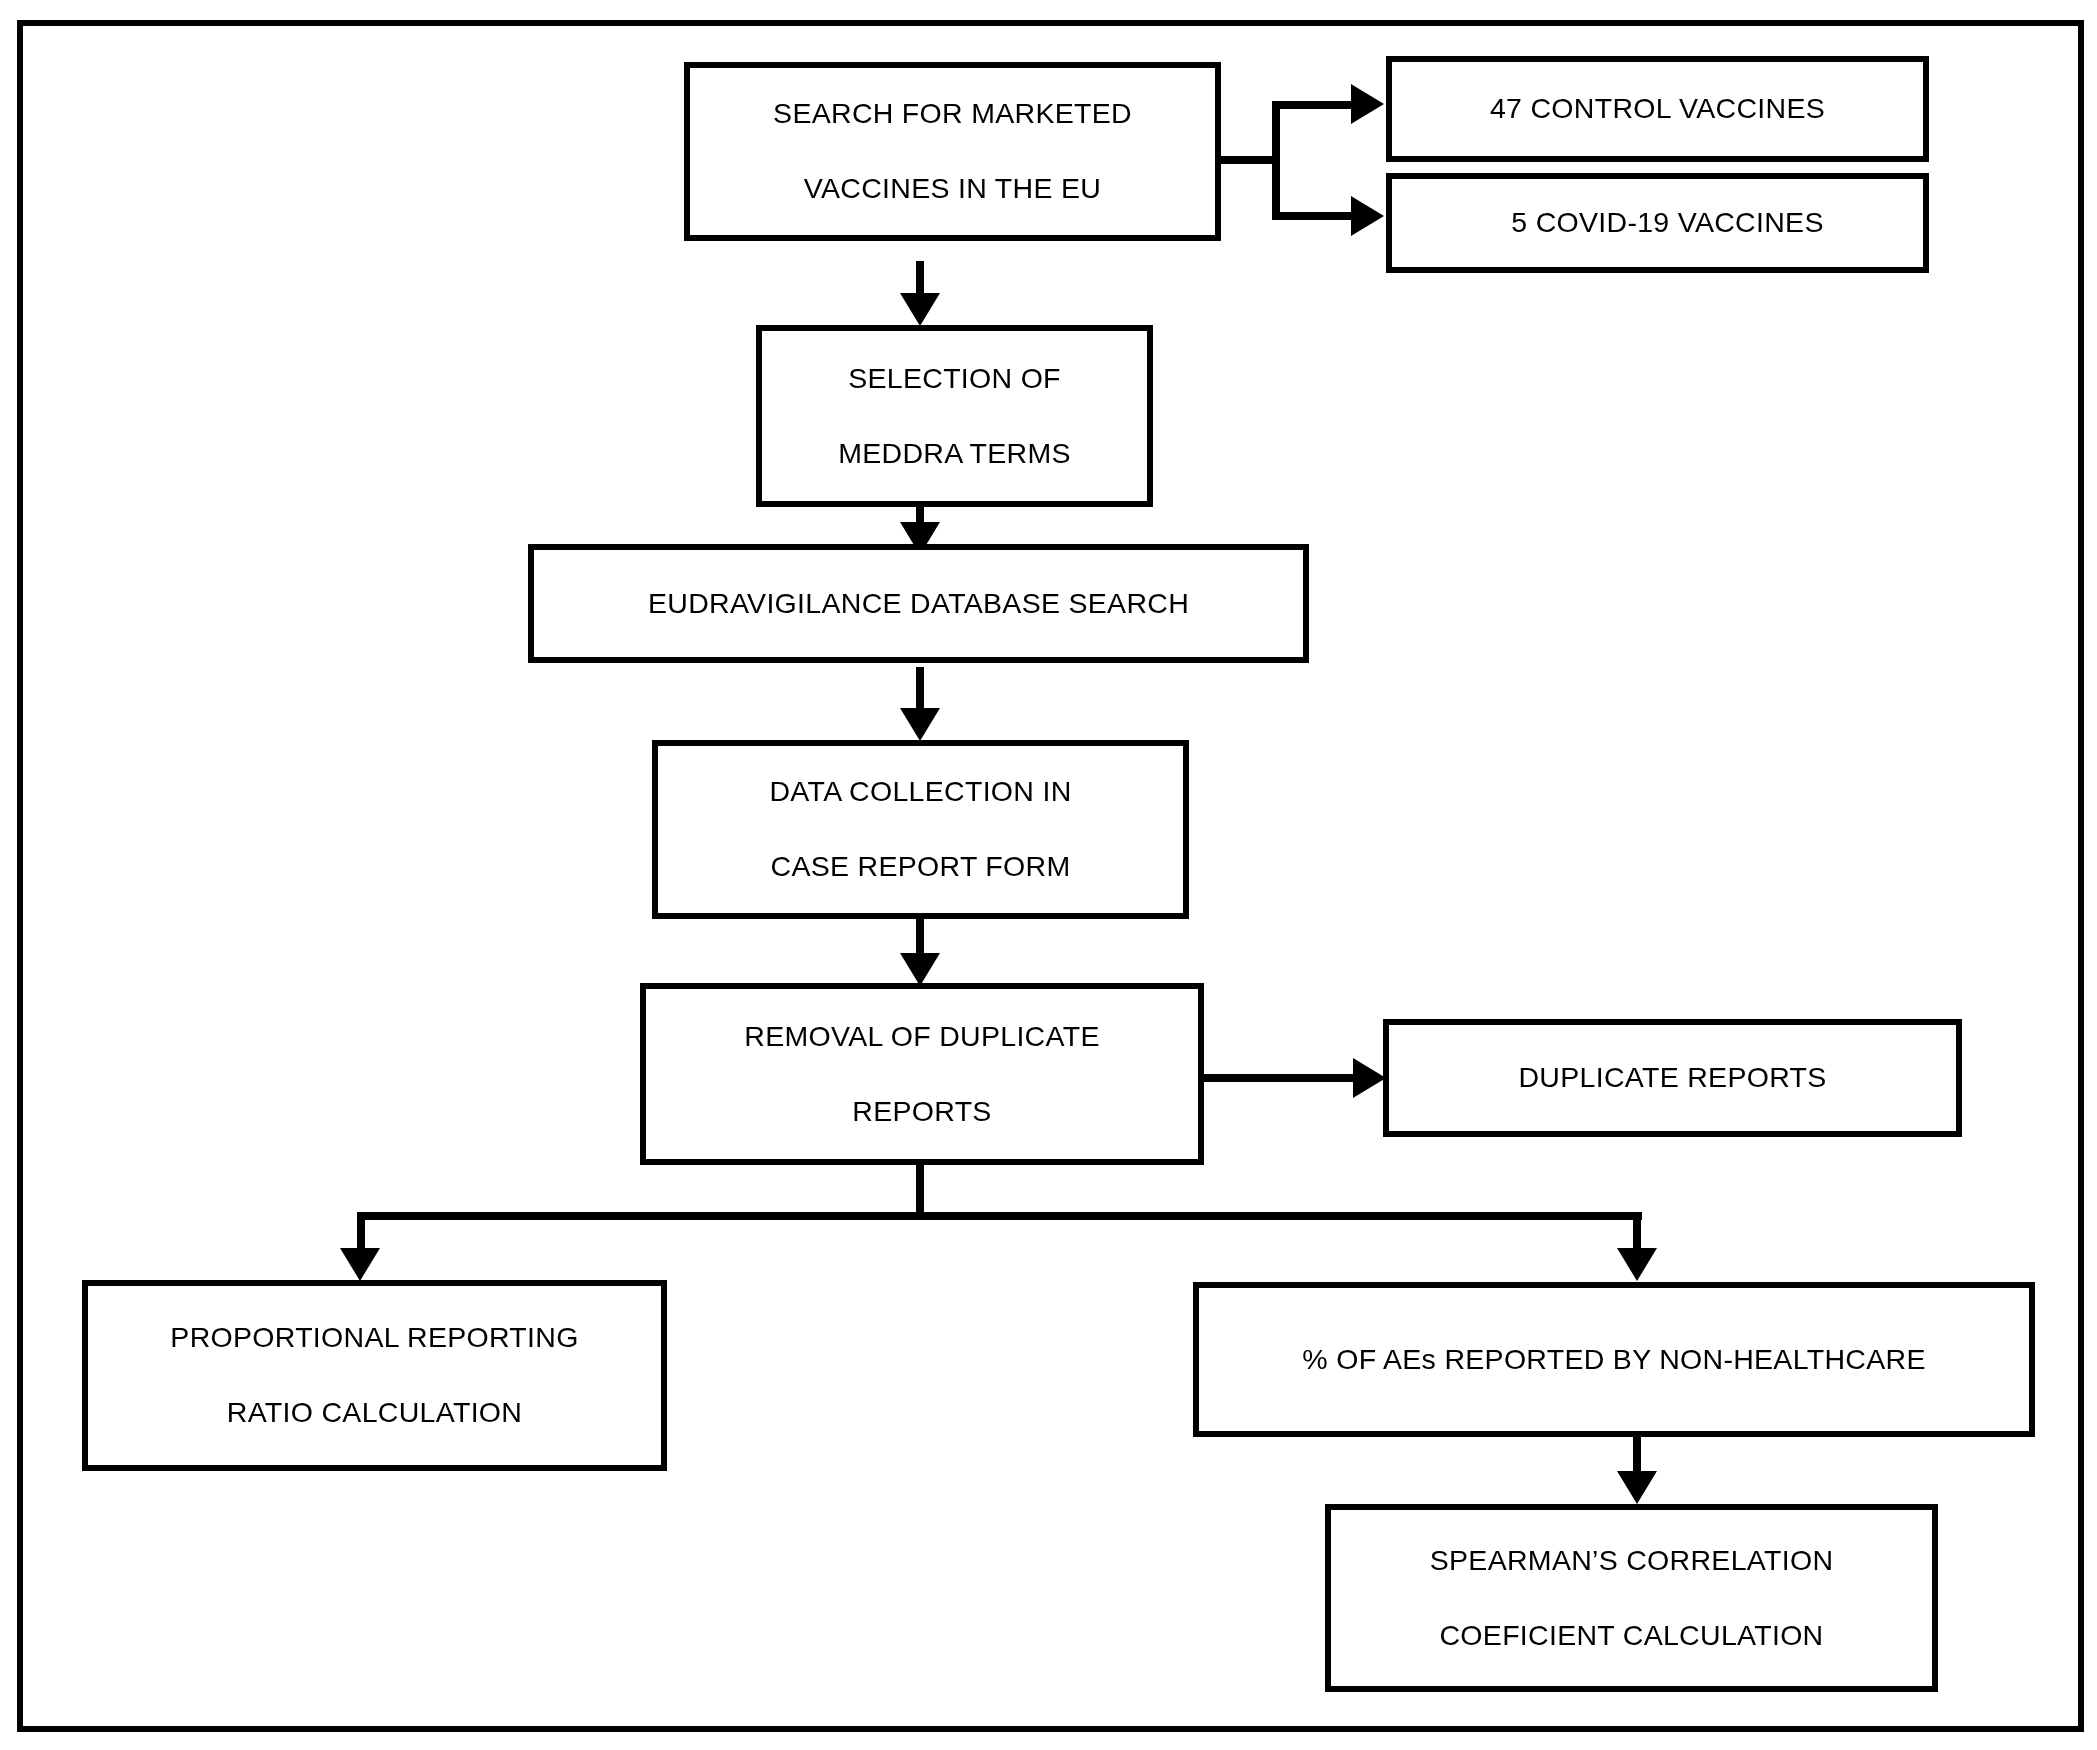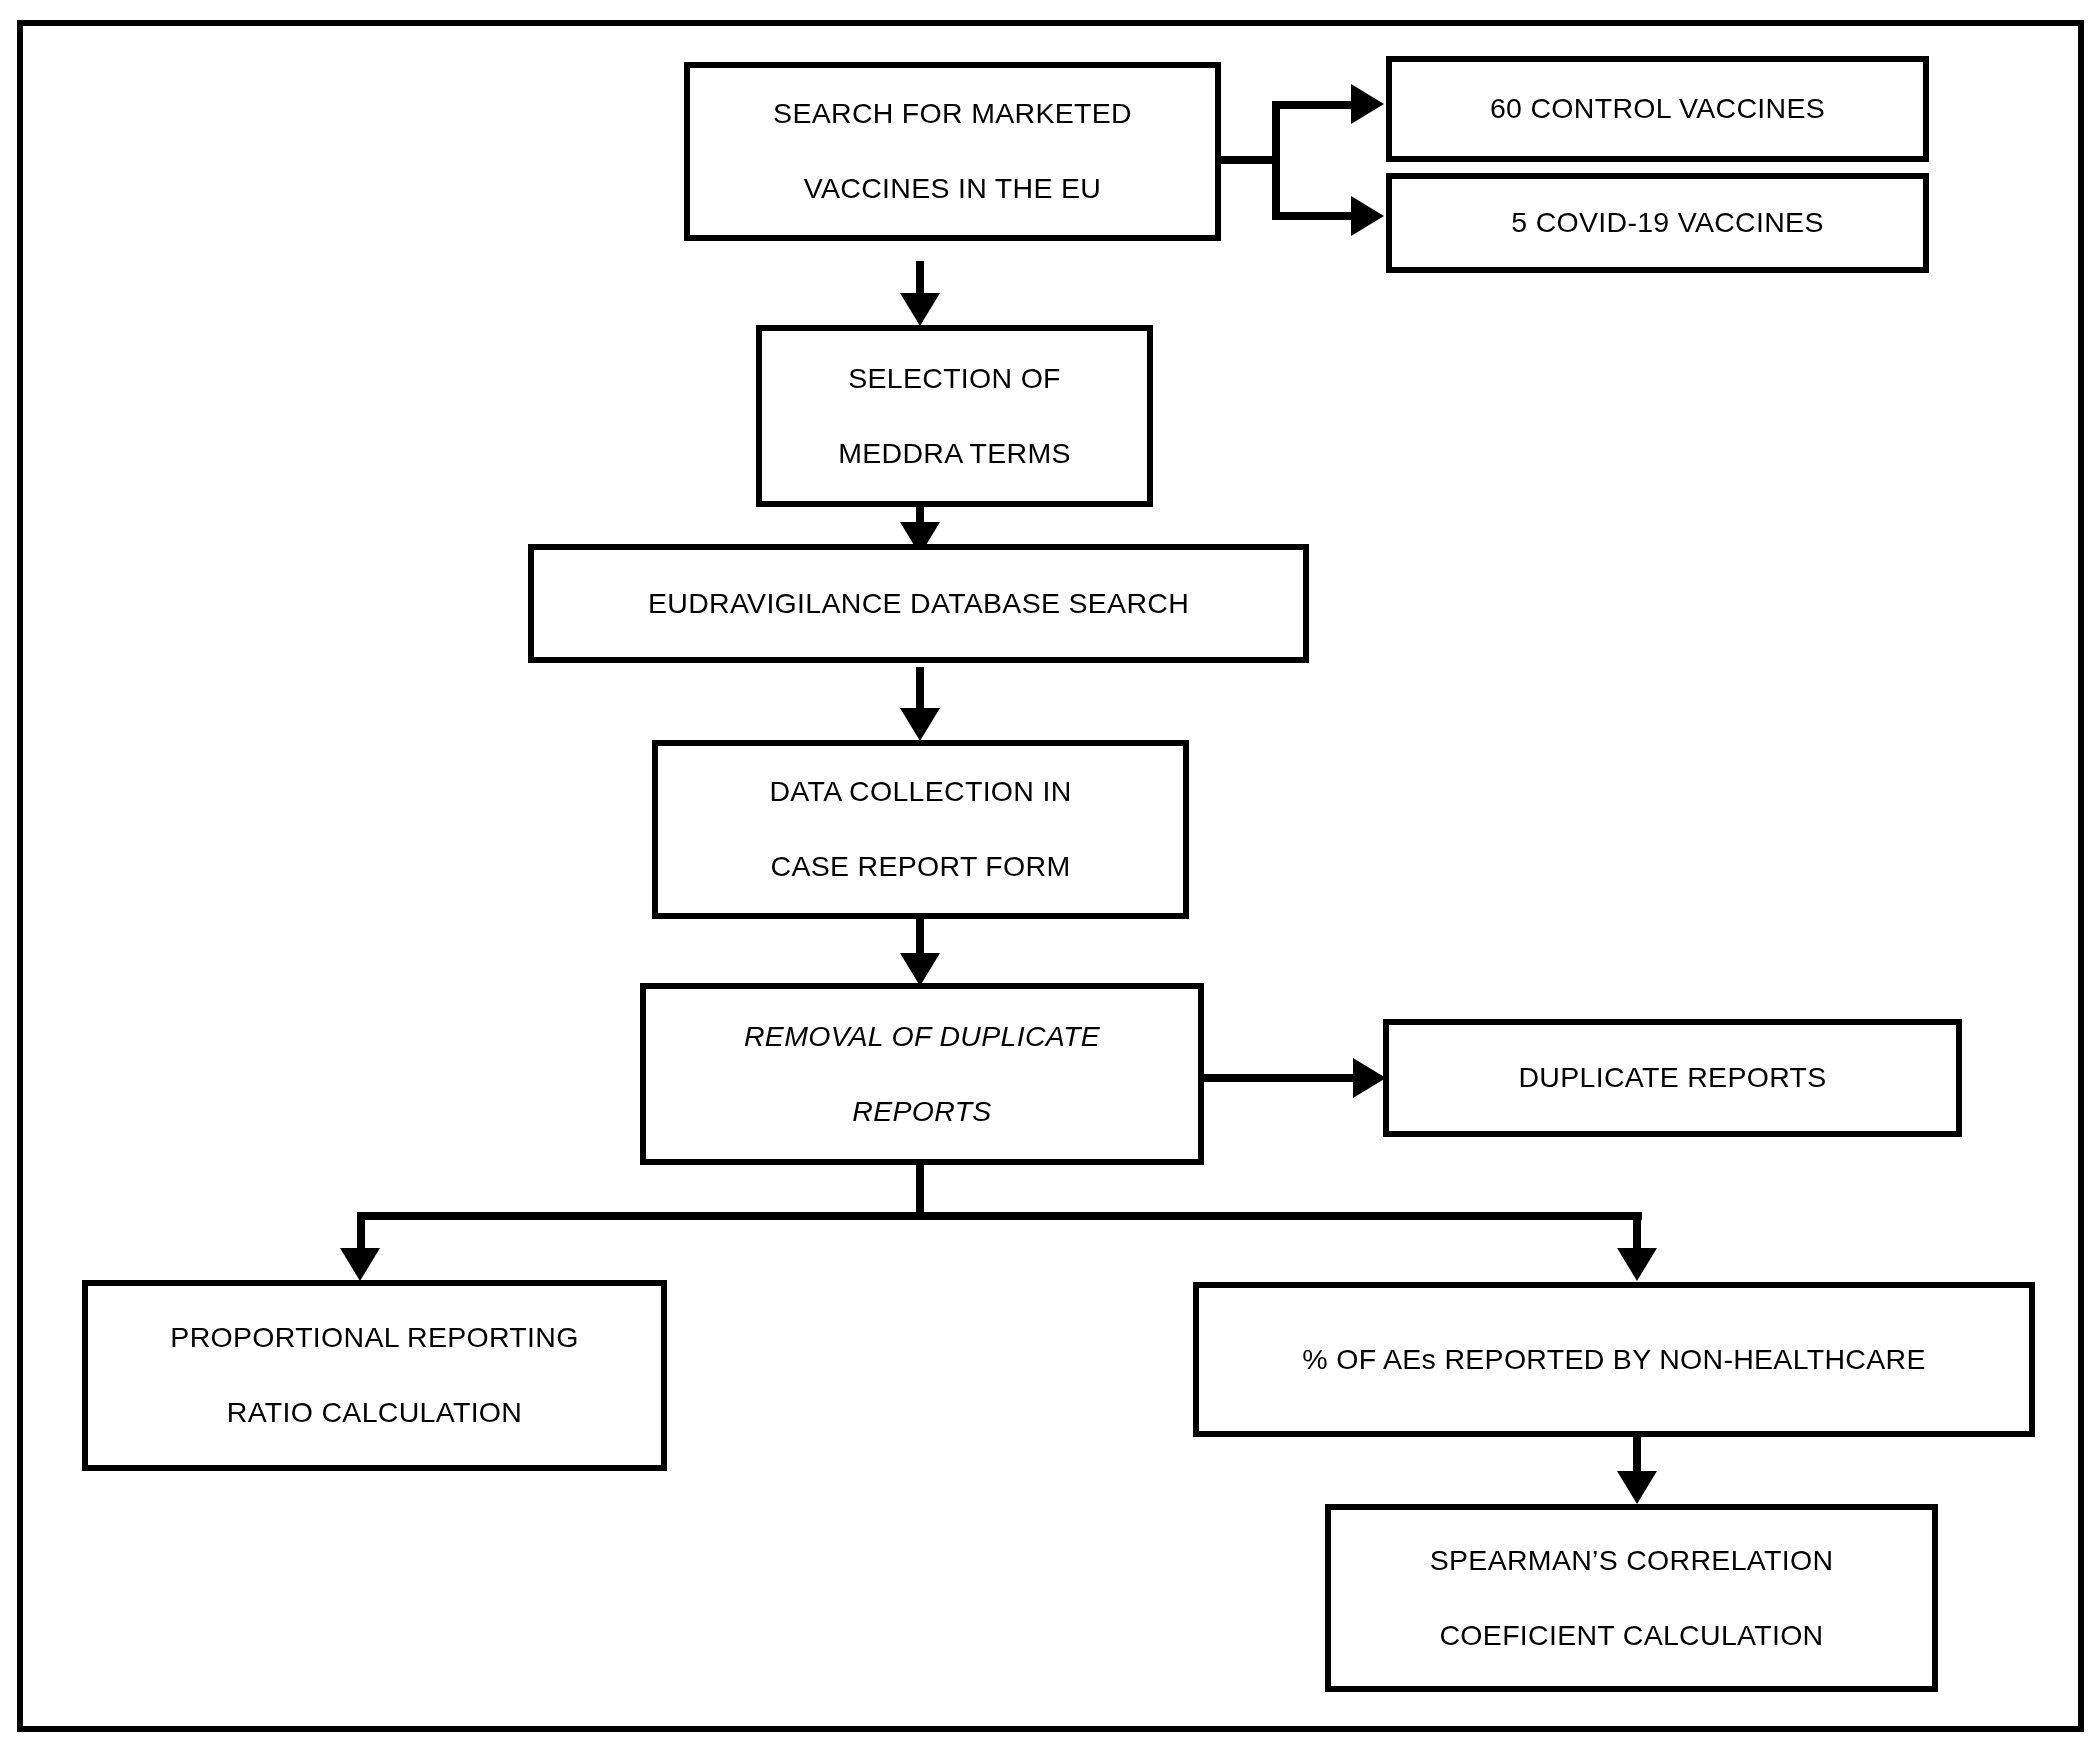--- a/index.html
+++ b/index.html
@@ -118,42 +118,42 @@
 
   <div class="seg" style="left:1633px; top:1433px; width:8px; height:41px;"></div>
   <div class="arrow-down" style="left:1617px; top:1471px;"></div>
 
   <div class="node two-line" style="left:684px; top:62px; width:537px; height:179px;">
     <span class="ln">SEARCH FOR MARKETED</span>
     <span class="ln">VACCINES IN THE EU</span>
   </div>
 
   <div class="node" style="left:1386px; top:56px; width:543px; height:106px;">
-    <span class="ln">60 CONTROL VACCINES</span>
+    <span class="ln">47 CONTROL VACCINES</span>
   </div>
 
   <div class="node" style="left:1386px; top:173px; width:543px; height:100px;padding-left:20px;">
     <span class="ln">5 COVID-19 VACCINES</span>
   </div>
 
   <div class="node two-line" style="left:728px; top:325px; width:397px; height:182px;margin-left:28px;">
     <span class="ln">SELECTION OF</span>
     <span class="ln">MEDDRA TERMS</span>
   </div>
 
   <div class="node" style="left:528px; top:544px; width:781px; height:119px;">
     <span class="ln">EUDRAVIGILANCE DATABASE SEARCH</span>
   </div>
 
   <div class="node two-line" style="left:652px; top:740px; width:537px; height:179px;">
     <span class="ln">DATA COLLECTION IN</span>
     <span class="ln">CASE REPORT FORM</span>
   </div>
 
-  <div class="node two-line" style="left:640px; top:983px; width:564px; height:182px;font-style:italic;">
+  <div class="node two-line" style="left:640px; top:983px; width:564px; height:182px;">
     <span class="ln">REMOVAL OF DUPLICATE</span>
     <span class="ln">REPORTS</span>
   </div>
 
   <div class="node" style="left:1383px; top:1019px; width:579px; height:118px;">
     <span class="ln">DUPLICATE REPORTS</span>
   </div>
 
   <div class="node two-line" style="left:82px; top:1280px; width:585px; height:191px;">
     <span class="ln">PROPORTIONAL REPORTING</span>

